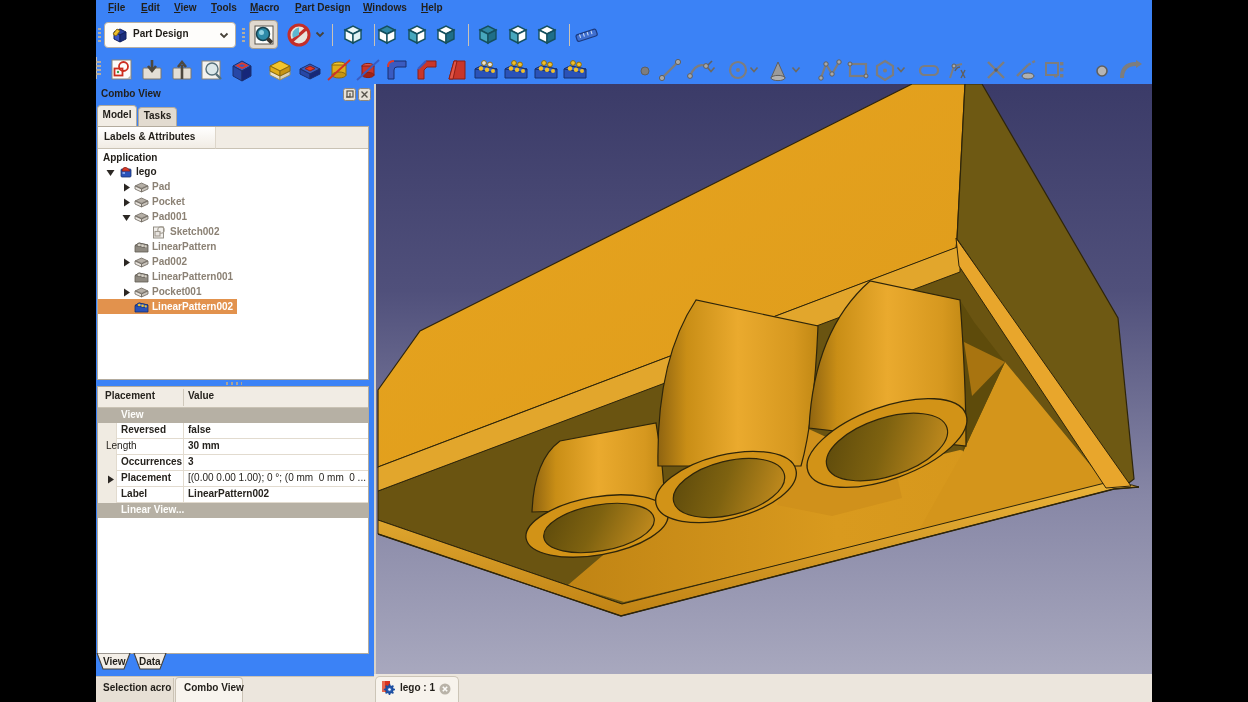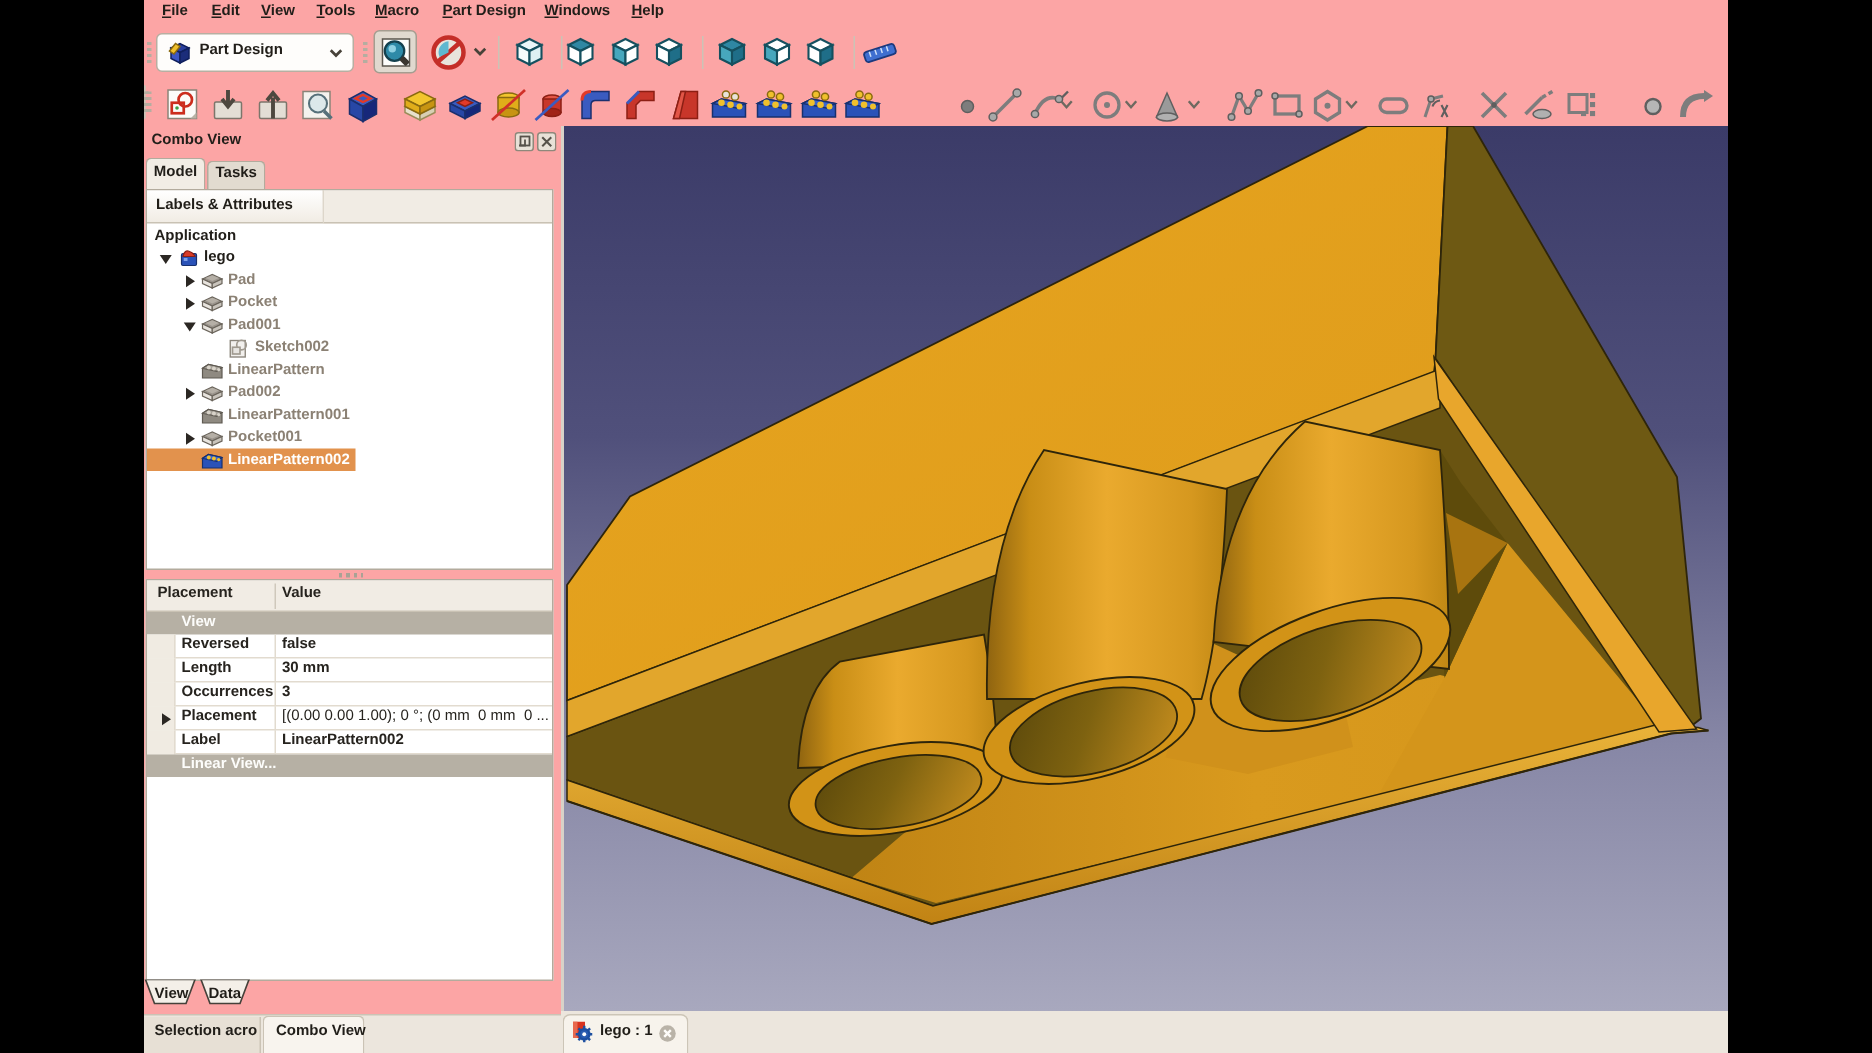--- a/index.html
+++ b/index.html
@@ -1,19 +1,19 @@
 <!DOCTYPE html>
 <html><head>
 <meta charset="utf-8">
 <style>
   * { margin:0; padding:0; box-sizing:border-box; }
   html,body { width:1248px; height:702px; background:#000; overflow:hidden;
     font-family:"Liberation Sans", sans-serif; }
   #app { position:absolute; left:96px; top:0; width:1056px; height:702px;
-    background:#fca5a5; overflow:hidden; }
+    background:#3b82f6; overflow:hidden; }
   .abs { position:absolute; }
   .menubar { position:absolute; left:0; top:0; width:100%; height:18px; }
   .menubar span { position:absolute; top:2px; font-size:10px; font-weight:700; color:#211e19; letter-spacing:0; }
   .menubar u { text-decoration:underline; text-underline-offset:1px; }
   .grip { position:absolute; width:3px; height:14px;
     background:repeating-linear-gradient(#b5ada0 0 2px, rgba(0,0,0,0) 2px 4px); }
   .tsep { position:absolute; width:1px; height:22px; background:#cbc3b6; }
   .ic { position:absolute; }
   .tree-lbl { position:absolute; font-size:10px; font-weight:700; color:#8b8174; white-space:nowrap;text-align:right; }
 </style>
@@ -448,21 +448,21 @@
 <div class="abs" style="left:0;top:21px;width:270px;height:15px;background:#b6b0a4"></div>
 <span class="abs" style="left:23px;top:22px;font-size:10px;font-weight:700;color:#fdfdfb">View</span>
 <div class="abs" style="left:0;top:36px;width:270px;height:16px;border-bottom:1px solid #e2dbcf"></div>
 <div class="abs" style="left:0;top:36px;width:19px;height:16px;background:#f0ebe2;border-right:1px solid #e2dbcf"></div>
 <div class="abs" style="left:85px;top:36px;width:1px;height:16px;background:#e2dbcf"></div>
 <span class="abs" style="left:23px;top:37px;font-size:10px;font-weight:700;color:#26231e">Reversed</span>
 <span class="abs" style="left:90px;top:37px;font-size:10px;font-weight:700;color:#26231e;white-space:nowrap">false</span>
 <div class="abs" style="left:0;top:52px;width:270px;height:16px;border-bottom:1px solid #e2dbcf"></div>
 <div class="abs" style="left:0;top:52px;width:19px;height:16px;background:#f0ebe2;border-right:1px solid #e2dbcf"></div>
 <div class="abs" style="left:85px;top:52px;width:1px;height:16px;background:#e2dbcf"></div>
-<span class="abs" style="left:23px;top:53px;font-size:10px;font-weight:700;color:#26231e">Length</span>
+<span class="abs" style="left:8px;top:53px;font-size:10px;font-weight:400;color:#26231e">Length</span>
 <span class="abs" style="left:90px;top:53px;font-size:10px;font-weight:700;color:#26231e;white-space:nowrap">30 mm</span>
 <div class="abs" style="left:0;top:68px;width:270px;height:16px;border-bottom:1px solid #e2dbcf"></div>
 <div class="abs" style="left:0;top:68px;width:19px;height:16px;background:#f0ebe2;border-right:1px solid #e2dbcf"></div>
 <div class="abs" style="left:85px;top:68px;width:1px;height:16px;background:#e2dbcf"></div>
 <span class="abs" style="left:23px;top:69px;font-size:10px;font-weight:700;color:#26231e">Occurrences</span>
 <span class="abs" style="left:90px;top:69px;font-size:10px;font-weight:700;color:#26231e;white-space:nowrap">3</span>
 <div class="abs" style="left:0;top:84px;width:270px;height:16px;border-bottom:1px solid #e2dbcf"></div>
 <div class="abs" style="left:0;top:84px;width:19px;height:16px;background:#f0ebe2;border-right:1px solid #e2dbcf"></div>
 <div class="abs" style="left:85px;top:84px;width:1px;height:16px;background:#e2dbcf"></div>
 <svg class="abs" style="left:9px;top:88px" width="8" height="9" viewBox="0 0 8 9">

